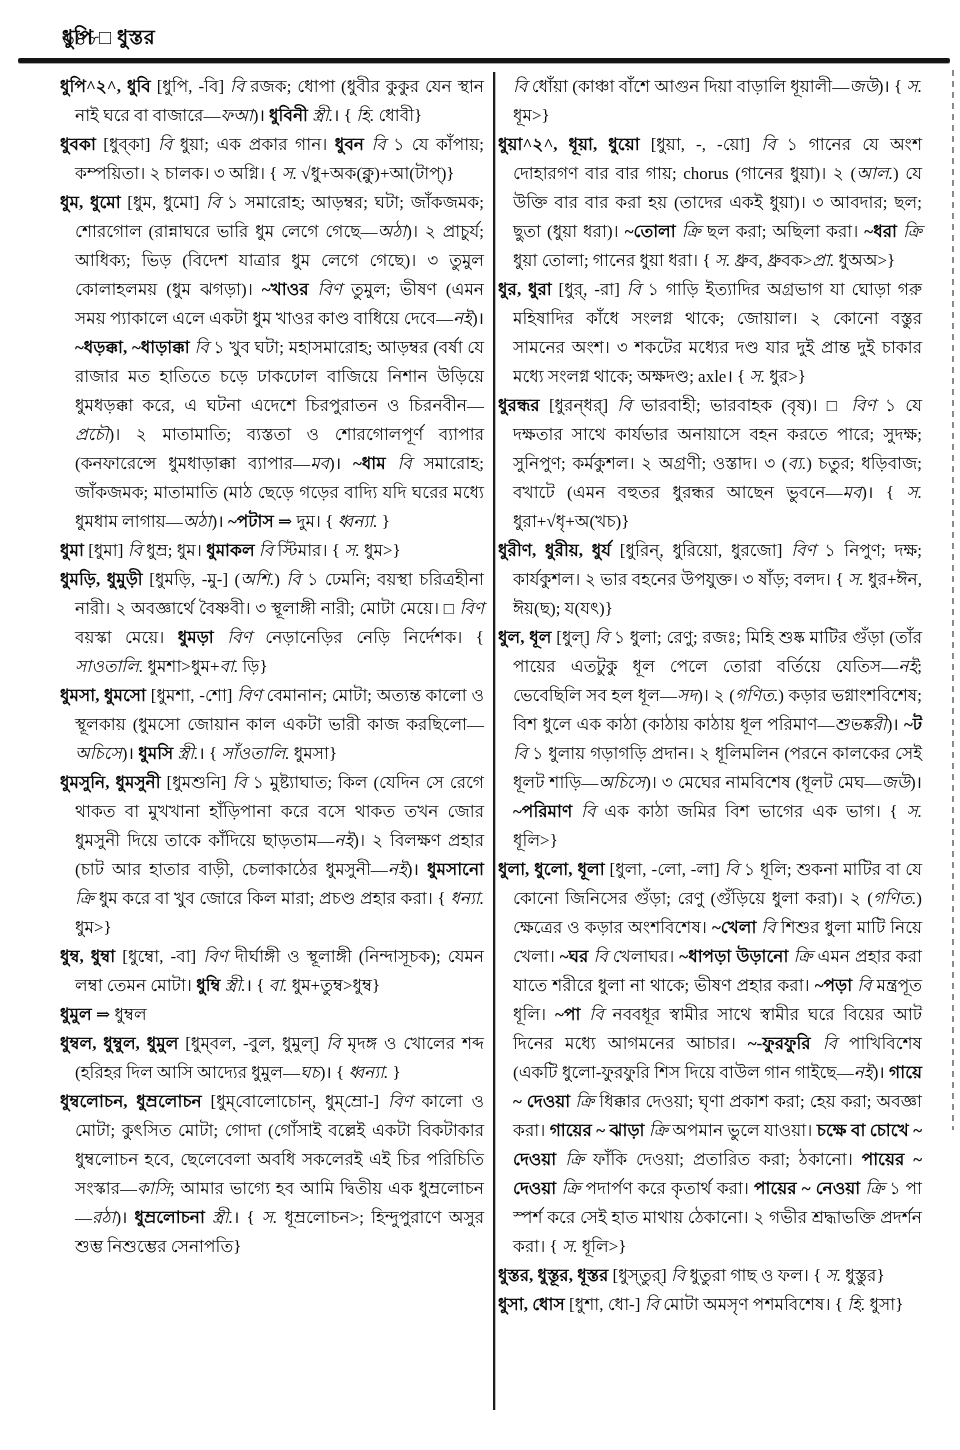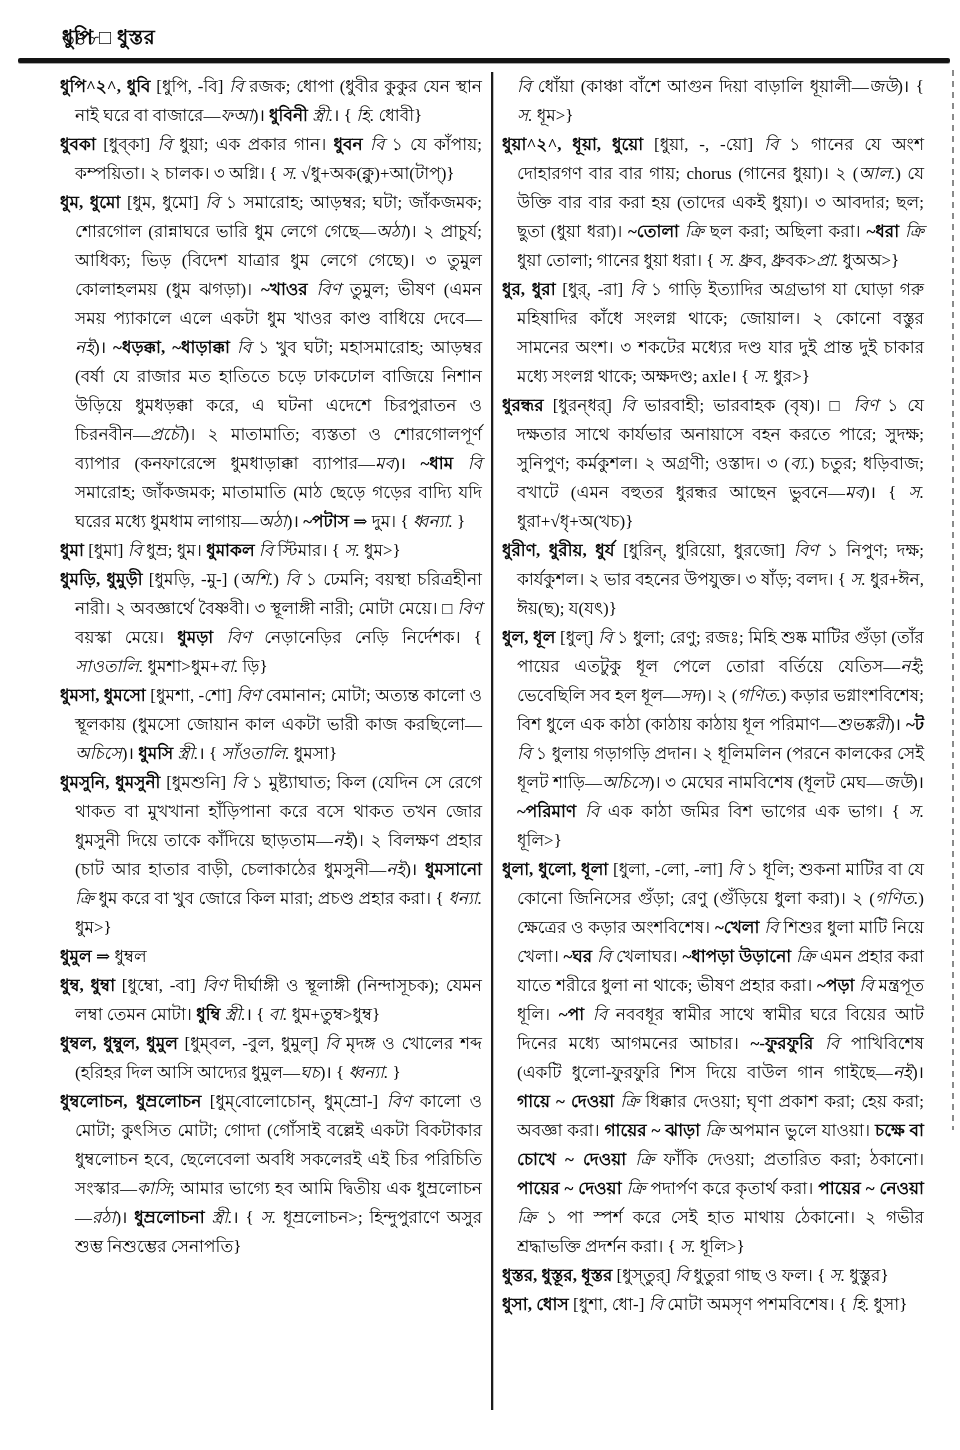--- a/index.html
+++ b/index.html
@@ -33,21 +33,21 @@
     position:absolute;top:72px;left:60px;right:36px;bottom:40px;
     display:flex;
   }
   .col{
     width:424px;
     font-size:17px;
     line-height:29px;
     text-align:justify;
   }
   .col.left{padding-right:8px;}
-  .col.right{padding-left:8px;}
+  .col.right{padding-left:2px;}
   .divider{
     width:2px;
     background:#1c1c1c;
     margin:0 1px;
     box-shadow:1px 0 0 rgba(0,0,0,.25);
   }
   .entry{
     margin:0;
     padding-left:15px;
     text-indent:-15px;
@@ -74,22 +74,22 @@
   <div class="rule"></div>
   <div class="body">
     <div class="col left" id="col-left">
         <p class="entry"><span class="b">ধুপি^২^, ধুবি</span> [ধুপি, -বি] <span class="i">বি</span> রজক; ধোপা (ধুবীর কুকুর যেন স্থান নাই ঘরে বা বাজারে—<span class="i">ফআ</span>)। <span class="b">ধুবিনী</span> <span class="i">স্ত্রী.</span>। { <span class="i">হি.</span> ধোবী}</p>
         <p class="entry"><span class="b">ধুবকা</span> [ধুব্‌কা] <span class="i">বি</span> ধুয়া; এক প্রকার গান। <span class="b">ধুবন</span> <span class="i">বি</span> ১ যে কাঁপায়; কম্পয়িতা। ২ চালক। ৩ অগ্নি। { <span class="i">স.</span> √ধু+অক(ক্নু)+আ(টাপ্‌)}</p>
         <p class="entry"><span class="b">ধুম, ধুমো</span> [ধুম, ধুমো] <span class="i">বি</span> ১ সমারোহ; আড়ম্বর; ঘটা; জাঁকজমক; শোরগোল (রান্নাঘরে ভারি ধুম লেগে গেছে—<span class="i">অঠা</span>)। ২ প্রাচুর্য; আধিক্য; ভিড় (বিদেশ যাত্রার ধুম লেগে গেছে)। ৩ তুমুল কোলাহলময় (ধুম ঝগড়া)। <span class="b">~খাওর</span> <span class="i">বিণ</span> তুমুল; ভীষণ (এমন সময় প্যাকালে এলে একটা ধুম খাওর কাণ্ড বাধিয়ে দেবে—<span class="i">নই</span>)। <span class="b">~ধড়ক্কা, ~ধাড়াক্কা</span> <span class="i">বি</span> ১ খুব ঘটা; মহাসমারোহ; আড়ম্বর (বর্ষা যে রাজার মত হাতিতে চড়ে ঢাকঢোল বাজিয়ে নিশান উড়িয়ে ধুমধড়ক্কা করে, এ ঘটনা এদেশে চিরপুরাতন ও চিরনবীন—<span class="i">প্রচৌ</span>)। ২ মাতামাতি; ব্যস্ততা ও শোরগোলপূর্ণ ব্যাপার (কনফারেন্সে ধুমধাড়াক্কা ব্যাপার—<span class="i">মব</span>)। <span class="b">~ধাম</span> <span class="i">বি</span> সমারোহ; জাঁকজমক; মাতামাতি (মাঠ ছেড়ে গড়ের বাদ্যি যদি ঘরের মধ্যে ধুমধাম লাগায়—<span class="i">অঠা</span>)। <span class="b">~পটাস</span> ⇒ দুম। { <span class="i">ধ্বন্যা.</span> }</p>
         <p class="entry"><span class="b">ধুমা</span> [ধুমা] <span class="i">বি</span> ধুম্র; ধুম। <span class="b">ধুমাকল</span> <span class="i">বি</span> স্টিমার। { <span class="i">স.</span> ধুম&gt;}</p>
         <p class="entry"><span class="b">ধুমড়ি, ধুমুড়ী</span> [ধুমড়ি, -মু-] (<span class="i">অশি.</span>) <span class="i">বি</span> ১ ঢেমনি; বয়স্থা চরিত্রহীনা নারী। ২ অবজ্ঞার্থে বৈষ্ণবী। ৩ স্থূলাঙ্গী নারী; মোটা মেয়ে। □ <span class="i">বিণ</span> বয়স্কা মেয়ে। <span class="b">ধুমড়া</span> <span class="i">বিণ</span> নেড়ানেড়ির নেড়ি নির্দেশক। { <span class="i">সাওতালি.</span> ধুমশা&gt;ধুম+<span class="i">বা.</span> ড়ি}</p>
         <p class="entry"><span class="b">ধুমসা, ধুমসো</span> [ধুমশা, -শো] <span class="i">বিণ</span> বেমানান; মোটা; অত্যন্ত কালো ও স্থূলকায় (ধুমসো জোয়ান কাল একটা ভারী কাজ করছিলো—<span class="i">অচিসে</span>)। <span class="b">ধুমসি</span> <span class="i">স্ত্রী.</span>। { <span class="i">সাঁওতালি.</span> ধুমসা}</p>
         <p class="entry"><span class="b">ধুমসুনি, ধুমসুনী</span> [ধুমশুনি] <span class="i">বি</span> ১ মুষ্ট্যাঘাত; কিল (যেদিন সে রেগে থাকত বা মুখখানা হাঁড়িপানা করে বসে থাকত তখন জোর ধুমসুনী দিয়ে তাকে কাঁদিয়ে ছাড়তাম—<span class="i">নই</span>)। ২ বিলক্ষণ প্রহার (চাট আর হাতার বাড়ী, চেলাকাঠের ধুমসুনী—<span class="i">নই</span>)। <span class="b">ধুমসানো</span> <span class="i">ক্রি</span> ধুম করে বা খুব জোরে কিল মারা; প্রচণ্ড প্রহার করা। { <span class="i">ধন্যা.</span> ধুম&gt;}</p>
+        <p class="entry"><span class="b">ধুম্ব, ধুম্বা</span> [ধুম্বো, -বা] <span class="i">বিণ</span> দীর্ঘাঙ্গী ও স্থূলাঙ্গী (নিন্দাসূচক); যেমন লম্বা তেমন মোটা। <span class="b">ধুম্বি</span> <span class="i">স্ত্রী.</span>। { <span class="i">বা.</span> ধুম+তুম্ব&gt;ধুম্ব}</p>
         <p class="entry"><span class="b">ধুমুল</span> ⇒ ধুম্বল</p>
-        <p class="entry"><span class="b">ধুম্ব, ধুম্বা</span> [ধুম্বো, -বা] <span class="i">বিণ</span> দীর্ঘাঙ্গী ও স্থূলাঙ্গী (নিন্দাসূচক); যেমন লম্বা তেমন মোটা। <span class="b">ধুম্বি</span> <span class="i">স্ত্রী.</span>। { <span class="i">বা.</span> ধুম+তুম্ব&gt;ধুম্ব}</p>
         <p class="entry"><span class="b">ধুম্বল, ধুম্বুল, ধুমুল</span> [ধুম্‌বল, -বুল, ধুমুল্‌] <span class="i">বি</span> মৃদঙ্গ ও খোলের শব্দ (হরিহর দিল আসি আদ্যের ধুমুল—<span class="i">ঘচ</span>)। { <span class="i">ধ্বন্যা.</span> }</p>
         <p class="entry"><span class="b">ধুম্বলোচন, ধুম্রলোচন</span> [ধুম্‌বোলোচোন্‌, ধুম্‌ম্রো-] <span class="i">বিণ</span> কালো ও মোটা; কুৎসিত মোটা; গোদা (গোঁসাই বল্লেই একটা বিকটাকার ধুম্বলোচন হবে, ছেলেবেলা অবধি সকলেরই এই চির পরিচিতি সংস্কার—<span class="i">কাসি</span>; আমার ভাগ্যে হব আমি দ্বিতীয় এক ধুম্রলোচন—<span class="i">রঠা</span>)। <span class="b">ধুম্রলোচনা</span> <span class="i">স্ত্রী.</span>। { <span class="i">স.</span> ধূম্রলোচন&gt;; হিন্দুপুরাণে অসুর শুম্ভ নিশুম্ভের সেনাপতি}</p>
       </div>
     <div class="divider"></div>
     <div class="col right" id="col-right">
         <p class="entry cont"><span class="i">বি</span> ধোঁয়া (কাঞ্চা বাঁশে আগুন দিয়া বাড়ালি ধূয়ালী—<span class="i">জউ</span>)। { <span class="i">স.</span> ধূম&gt;}</p>
         <p class="entry"><span class="b">ধুয়া^২^, ধূয়া, ধুয়ো</span> [ধুয়া, -, -য়ো] <span class="i">বি</span> ১ গানের যে অংশ দোহারগণ বার বার গায়; chorus (গানের ধুয়া)। ২ (<span class="i">আল.</span>) যে উক্তি বার বার করা হয় (তাদের একই ধুয়া)। ৩ আবদার; ছল; ছুতা (ধুয়া ধরা)। <span class="b">~তোলা</span> <span class="i">ক্রি</span> ছল করা; অছিলা করা। <span class="b">~ধরা</span> <span class="i">ক্রি</span> ধুয়া তোলা; গানের ধুয়া ধরা। { <span class="i">স.</span> ধ্রুব, ধ্রুবক&gt;<span class="i">প্রা.</span> ধুঅঅ&gt;}</p>
         <p class="entry"><span class="b">ধুর, ধুরা</span> [ধুর্‌, -রা] <span class="i">বি</span> ১ গাড়ি ইত্যাদির অগ্রভাগ যা ঘোড়া গরু মহিষাদির কাঁধে সংলগ্ন থাকে; জোয়াল। ২ কোনো বস্তুর সামনের অংশ। ৩ শকটের মধ্যের দণ্ড যার দুই প্রান্ত দুই চাকার মধ্যে সংলগ্ন থাকে; অক্ষদণ্ড; axle। { <span class="i">স.</span> ধুর&gt;}</p>
         <p class="entry"><span class="b">ধুরন্ধর</span> [ধুরন্‌ধর্‌] <span class="i">বি</span> ভারবাহী; ভারবাহক (বৃষ)। □ <span class="i">বিণ</span> ১ যে দক্ষতার সাথে কার্যভার অনায়াসে বহন করতে পারে; সুদক্ষ; সুনিপুণ; কর্মকুশল। ২ অগ্রণী; ওস্তাদ। ৩ (<span class="i">ব্য.</span>) চতুর; ধড়িবাজ; বখাটে (এমন বহুতর ধুরন্ধর আছেন ভুবনে—<span class="i">মব</span>)। { <span class="i">স.</span> ধুরা+√ধৃ+অ(খচ)}</p>
         <p class="entry"><span class="b">ধুরীণ, ধুরীয়, ধুর্য</span> [ধুরিন্‌, ধুরিয়ো, ধুরজো] <span class="i">বিণ</span> ১ নিপুণ; দক্ষ; কার্যকুশল। ২ ভার বহনের উপযুক্ত। ৩ ষাঁড়; বলদ। { <span class="i">স.</span> ধুর+ঈন, ঈয়(ছ); য(যৎ)}</p>

